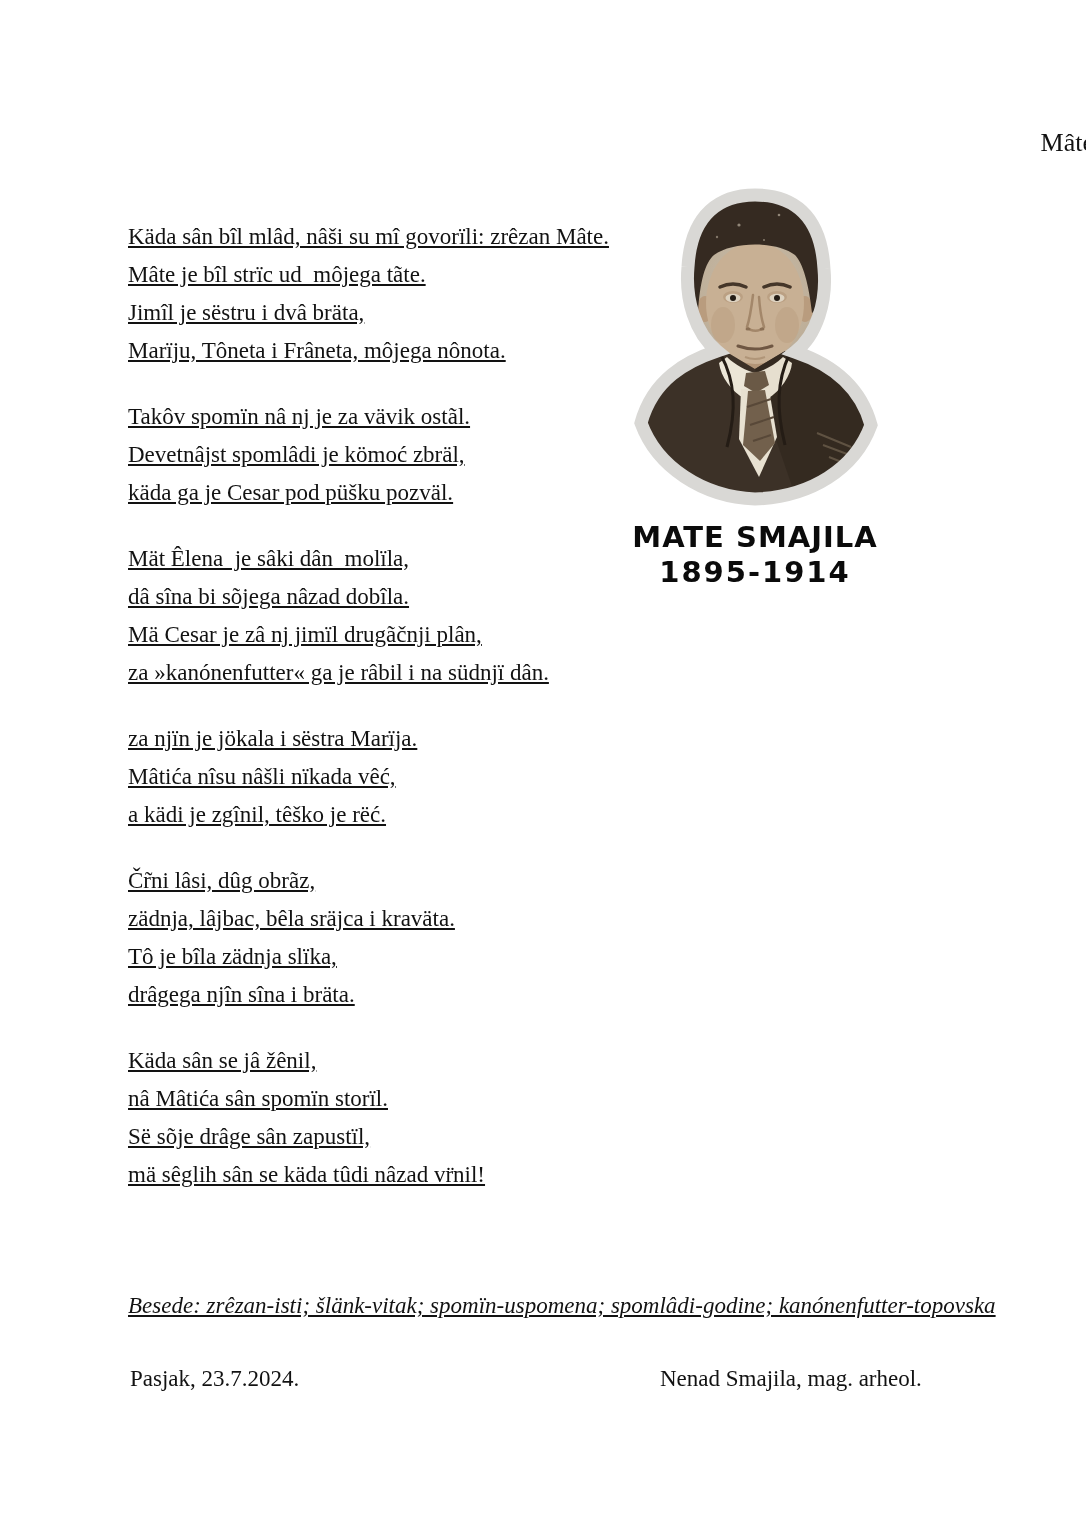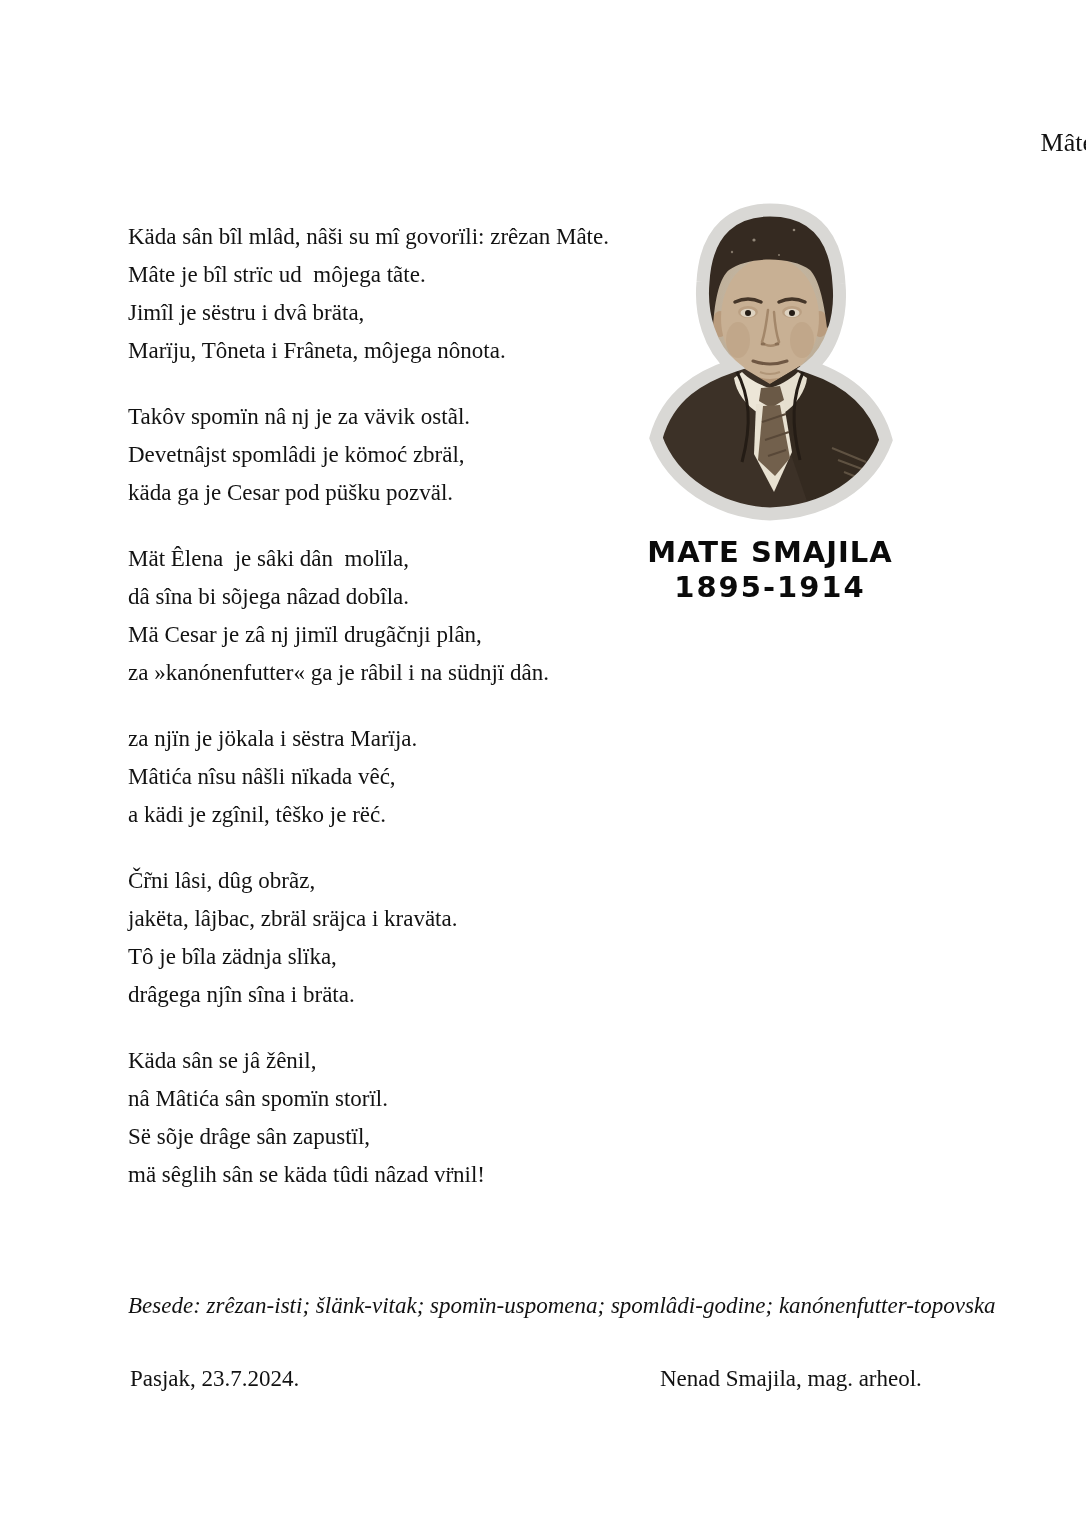--- a/index.html
+++ b/index.html
@@ -3,28 +3,28 @@
 <meta charset="utf-8">
 <title></title>
 <style>
   html,body{margin:0;padding:0;background:#ffffff;}
   .page{position:relative;width:1086px;height:1536px;background:#ffffff;
         font-family:"Liberation Serif",serif;color:#121212;overflow:hidden;}
   .title{position:absolute;top:120px;left:0;width:100%;text-align:right;
          font-size:26px;font-weight:400;margin:8px;}
   .poem{position:absolute;left:128px;top:218px;}
   .stanza{margin:0 0 28px 0;}
-  .stanza p{margin:0;font-size:23px;line-height:38px;white-space:pre-wrap;}
-  .photo{position:absolute;left:618px;top:184px;width:272px;margin:16px;text-align:center;}
+  .stanza p{margin:0;font-size:23px;line-height:38px;white-space:pre-wrap;text-decoration:underline;}
+  .photo{position:absolute;left:618px;top:184px;width:272px;margin:1px;text-align:center;}
   .cap-name{font-family:"DejaVu Sans",sans-serif;font-weight:700;font-size:29px;
             letter-spacing:1px;line-height:36px;margin-top:8px;color:#0b0b0b;}
   .cap-years{font-family:"DejaVu Sans",sans-serif;font-weight:700;font-size:29px;
              letter-spacing:2px;line-height:34px;color:#0b0b0b;}
   .glossary{position:absolute;left:128px;top:1284px;width:880px;}
-  .glossary p{margin:0;font-style:italic;font-size:23px;line-height:43px;white-space:pre-wrap;}
+  .glossary p{margin:0;font-style:italic;font-size:23px;line-height:43px;white-space:pre-wrap;text-decoration:underline;}
   .signrow{position:absolute;left:128px;top:1366px;width:830px;height:40px;font-size:23px;}
   .sign-place{position:absolute;left:2px;top:0;}
   .sign-author{position:absolute;left:532px;top:0;}
 </style>
 </head>
 <body>
 
 <div class="page">
 
   <h1 class="title">Mâte</h1>
@@ -135,21 +135,21 @@
       <p>Mä Cesar je zâ nj jimïl drugãčnji plân,</p>
       <p>za »kanónenfutter« ga je râbil i na südnjï dân.</p>
     </div>
     <div class="stanza">
       <p>za njïn je jökala i sëstra Marïja.</p>
       <p>Mâtića nîsu nâšli nïkada vêć,</p>
       <p>a kädi je zgînil, têško je rëć.</p>
     </div>
     <div class="stanza">
       <p>Čr̃ni lâsi, dûg obrãz,</p>
-      <p>jakëta, lâjbac, zbräl sräjca i kraväta.</p>
+      <p>zädnja, lâjbac, bêla sräjca i kraväta.</p>
       <p>Tô je bîla zädnja slïka,</p>
       <p>drâgega njîn sîna i bräta.</p>
     </div>
     <div class="stanza">
       <p>Käda sân se jâ žênil,</p>
       <p>nâ Mâtića sân spomïn storïl.</p>
       <p>Së sõje drâge sân zapustïl,</p>
       <p>mä sêglih sân se käda tûdi nâzad vr̈nil!</p>
     </div>
   </div>

